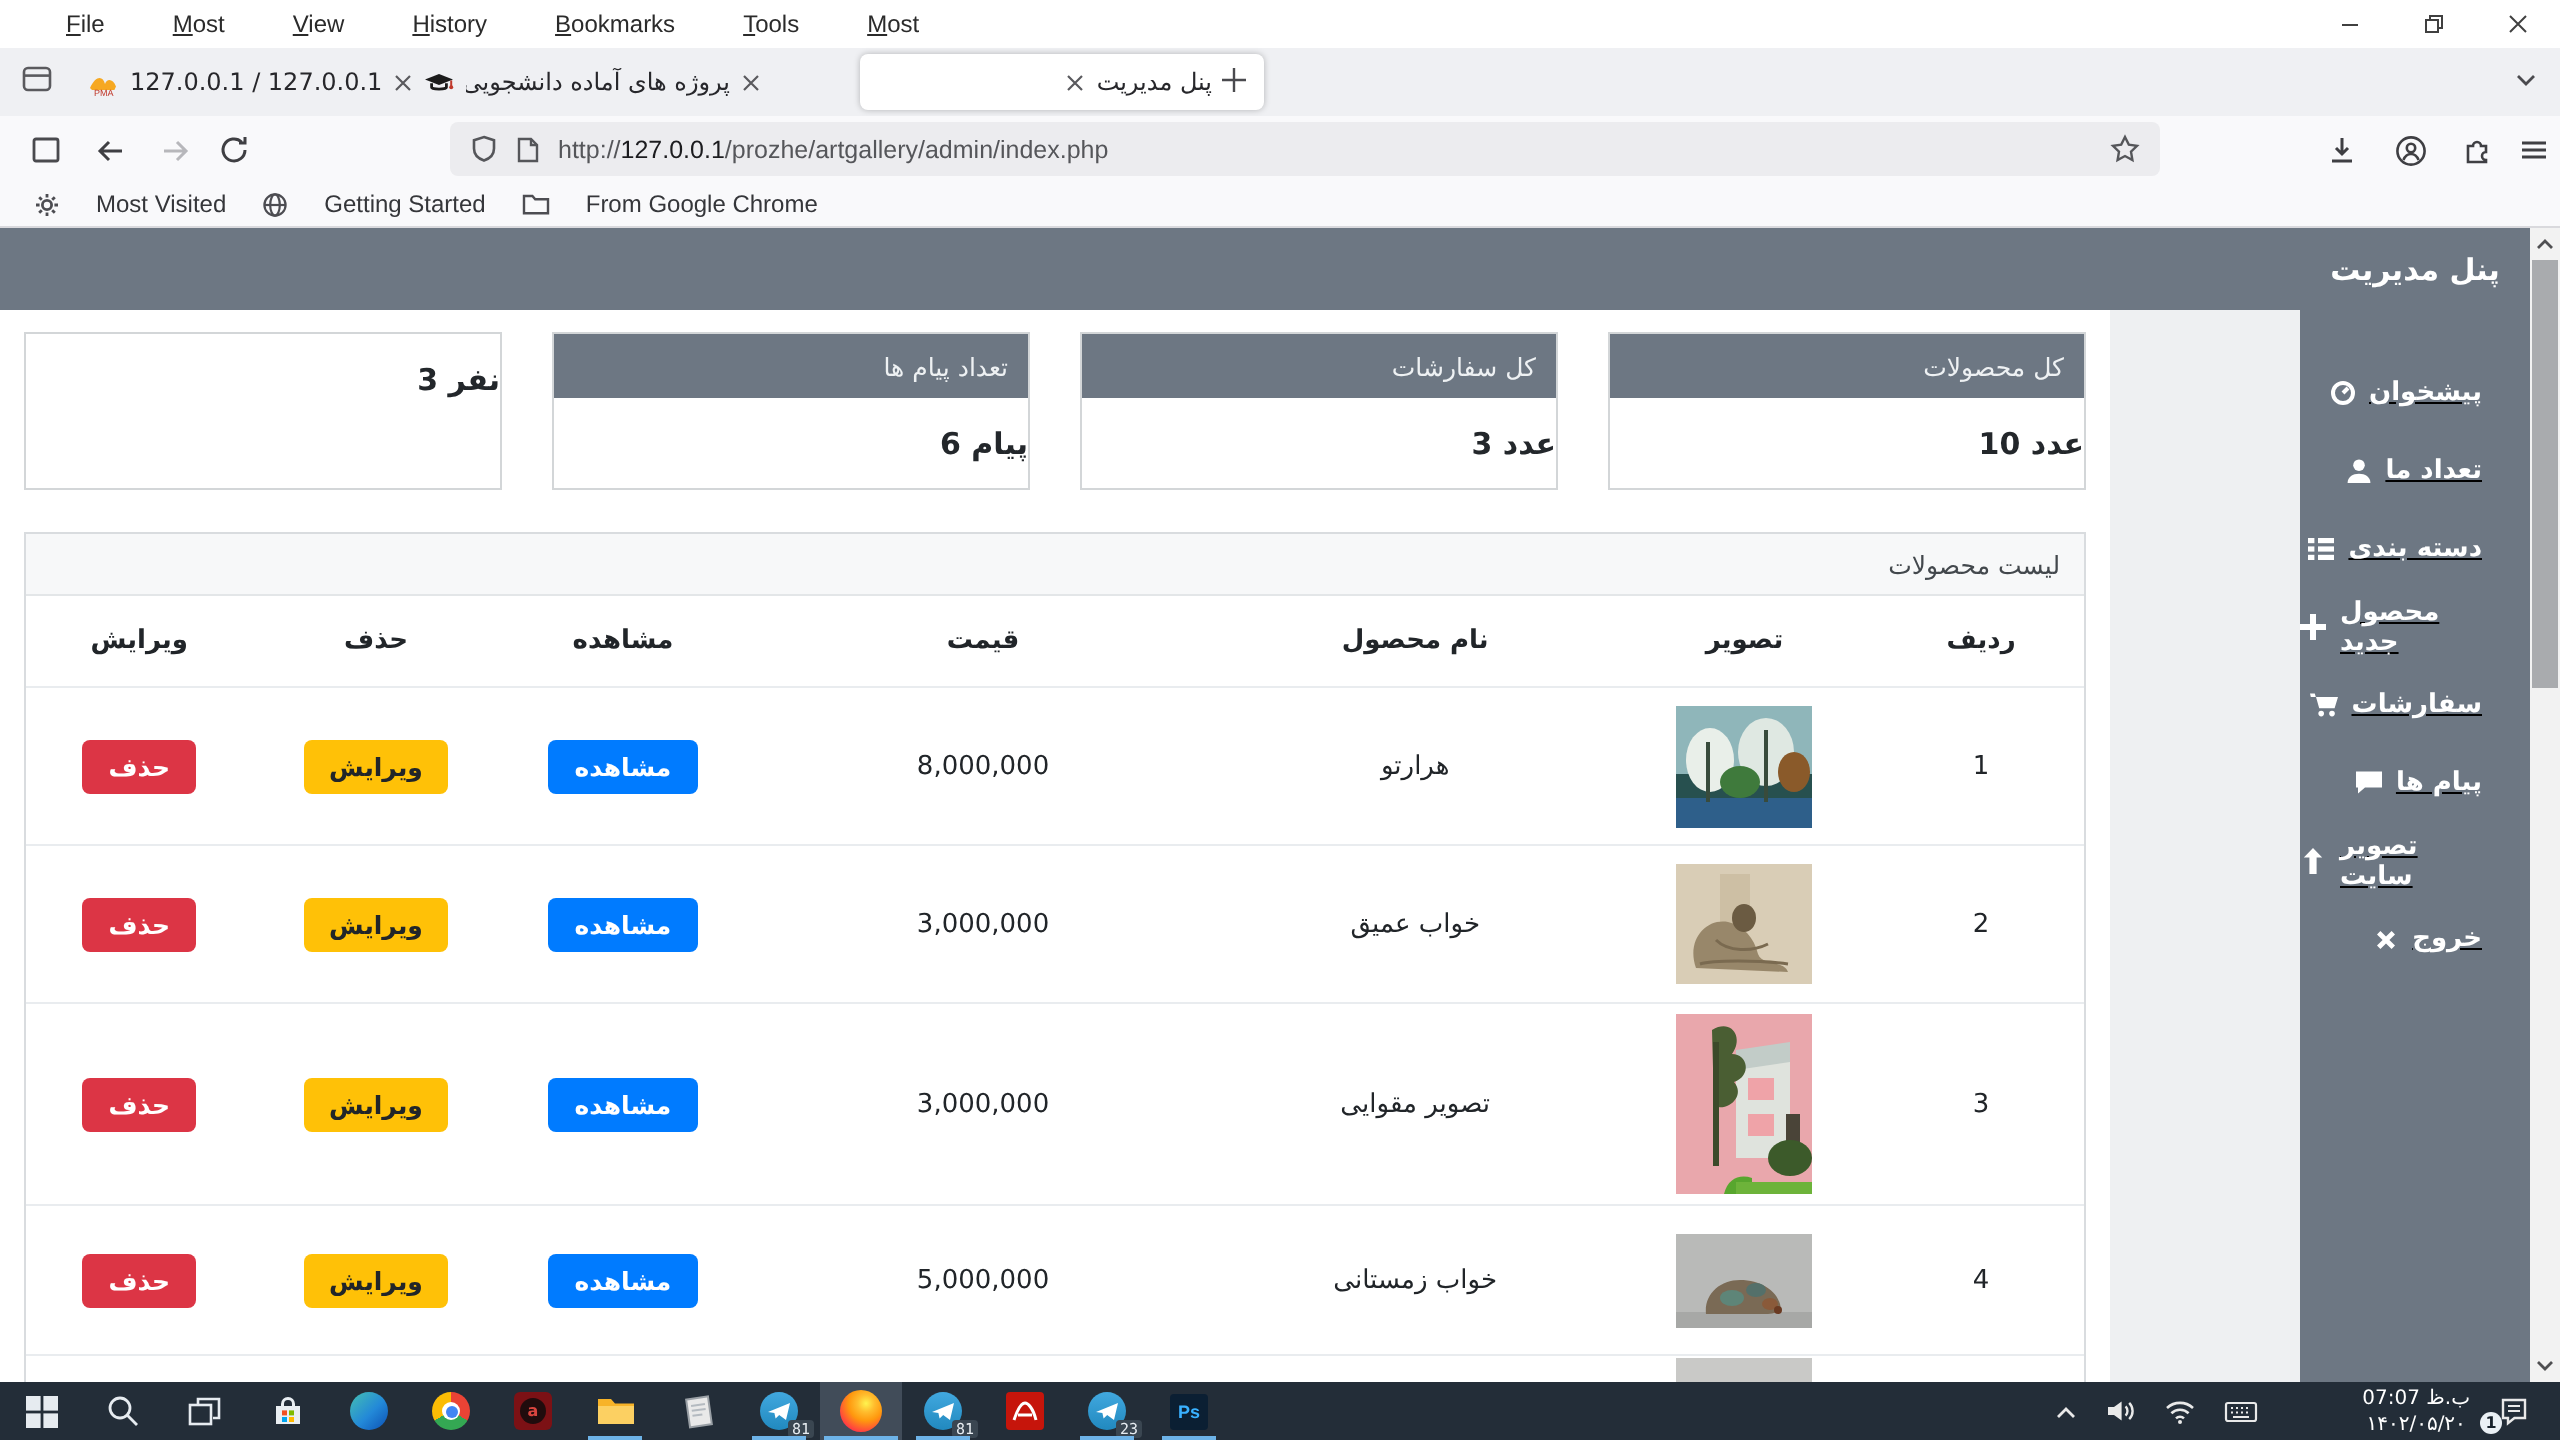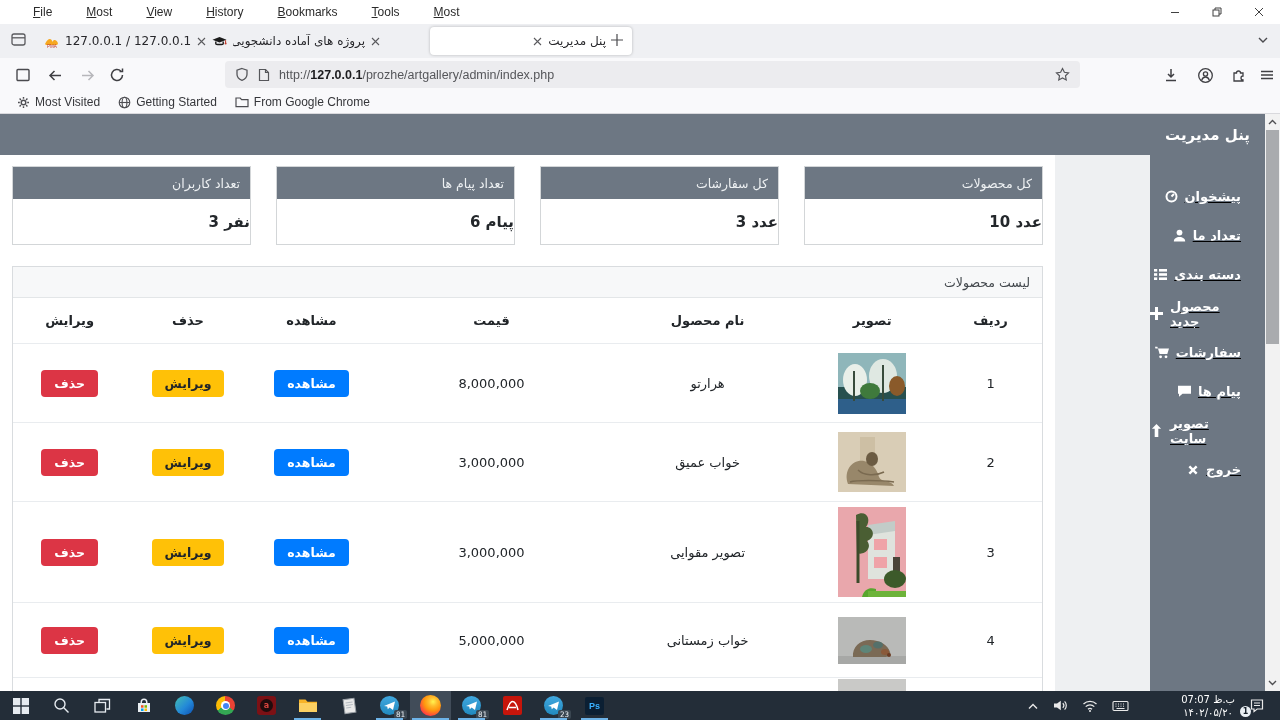--- a/index.html
+++ b/index.html
@@ -25,27 +25,27 @@
   #tab3 .ttl{flex:0 1 auto;}
   .tabx{color:#5a5a5e;flex:0 0 auto;}
   #newtab{position:absolute;left:608px;top:7px;}
   #tabchev{position:absolute;right:10px;top:9px;}
   
   #toolbar{position:absolute;top:58px;left:0;right:0;height:33px;background:#f9f9fb;}
   .tool{position:absolute;top:4px;width:26px;height:26px;display:flex;align-items:center;justify-content:center;}
   #urlbar{position:absolute;left:225px;top:3px;width:835px;height:27px;background:#ececef;border-radius:4px;
           display:flex;align-items:center;padding:0 10px;gap:9px;font-size:12.5px;color:#55565a;
           font-family:"Liberation Sans",sans-serif;}
-  #urlbar .host{color:#1c1c1f;font-weight:bold;}
+  #urlbar .host{color:#1c1c1f;font-weight:normal;}
   #urlbar .star{margin-left:auto;}
   
   #bmbar{position:absolute;top:91px;left:0;right:0;height:22px;background:#f9f9fb;border-bottom:1px solid #d9d9dd;
          display:flex;align-items:center;padding-left:8px;font-family:"Liberation Sans",sans-serif;
          font-size:12px;color:#35363a;}
-  .bm{display:flex;align-items:center;gap:5px;padding:0 9px;}
+  .bm{display:flex;align-items:center;gap:18px;padding:0 9px;}
   
   #page{position:absolute;top:114px;left:0;width:1280px;height:577px;background:#eef0f2;}
   #topbar{position:absolute;top:0;left:0;width:1150px;height:41px;background:#6d7783;}
   #sidebar{position:absolute;top:0;right:15px;width:115px;height:577px;background:#6d7783;}
   .s-head{height:41px;display:flex;align-items:center;justify-content:center;color:#fff;
           font-weight:bold;font-size:15px;}
   #side-nav{padding-top:22px;text-decoration:underline;}
   .s-item{height:39px;display:flex;align-items:center;justify-content:flex-end;gap:7px;
           padding-right:24px;color:#fff;font-size:13px;font-weight:bold;direction:ltr;}
   .s-item svg{flex:0 0 auto;}
@@ -356,21 +356,20 @@
             <span dir="ltr">3 عدد</span>
           </div>
       </div>
       <div class="card">
         <div class="card-h">تعداد پیام ها</div>
         <div class="card-b">
             <span dir="ltr">6 پیام</span>
           </div>
       </div>
       <div class="card">
-        <div class="card-h">تعداد کاربران</div>
         <div class="card-b">
             <span dir="ltr">3 نفر</span>
           </div>
       </div>
     </div>
 
     <div id="panel">
       <div class="panel-h">لیست محصولات</div>
       <table>
         <colgroup>

